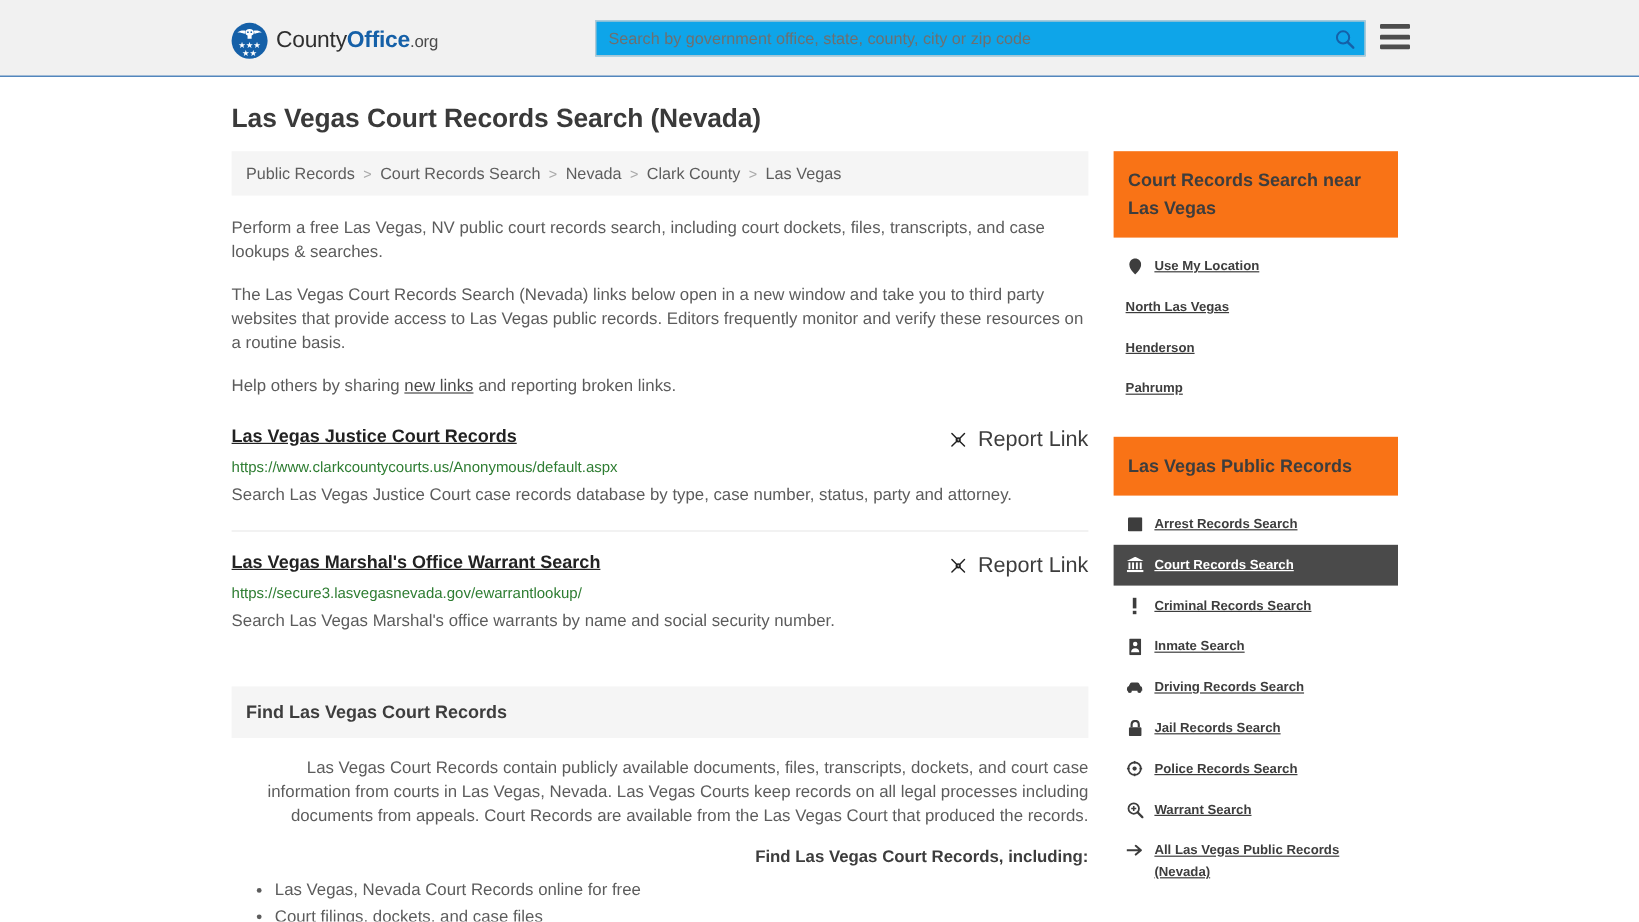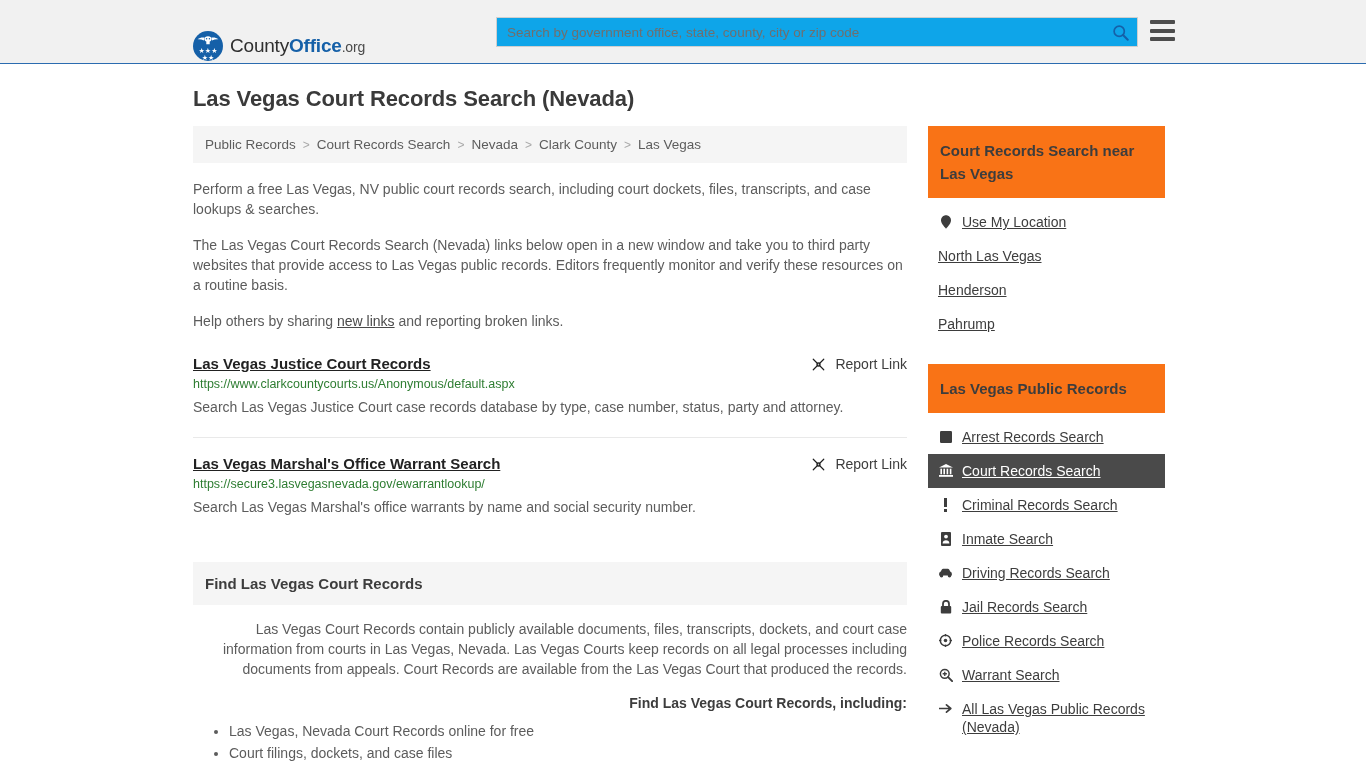--- a/index.html
+++ b/index.html
@@ -14,21 +14,21 @@
   
   .header {
     position: relative;
     width: 1366px;
     height: 64px;
     background: #f1f1f1;
     border-bottom: 1px solid #2b6cb0;
   }
   .brand {
     position: absolute;
-    left: 193px; top: 31px;
+    left: 193px; top: 19px;
     display: flex; align-items: center; gap: 7px;
     text-decoration: none;
   }
   .brand-logo {
     width: 30px; height: 30px;
     border-radius: 50%;
     background: #1560a8;
     position: relative;
     flex: none;
     overflow: hidden;
@@ -151,21 +151,21 @@
   }
   .result-title {
     font-size: 15px;
     font-weight: bold;
     color: #222222;
     text-decoration: underline;
     cursor: pointer;
   }
   .report-link {
     display: flex; align-items: center; gap: 9px;
-    font-size: 14px; color: #3d3d3d;
+    font-size: 18px; color: #3d3d3d;
     white-space: nowrap;
     cursor: pointer;
     margin-top: 1px;
     text-align: center;
   }
   .result-url {
     margin-top: 5px;
     font-size: 12.5px;
     color: #2e7d32;
     word-break: break-all;
@@ -216,24 +216,25 @@
     padding: 13px 12px;
     font-size: 15px;
     font-weight: bold;
     color: #3d3d3d;
     line-height: 23px;
   }
   .card-list { padding: 7px 0 0 0; }
   .card-item {
     display: flex; align-items: flex-start; gap: 9px;
     padding: 8px 10px;
-    font-size: 14px;
+    font-size: 11px;
     color: #3d3d3d;
     cursor: pointer;
     line-height: 18px;
+    font-weight: bold;
   }
   .card-item .ic {
     width: 15px; height: 17px; flex: none;
     display: flex; align-items: center; justify-content: center;
     color: #3d3d3d;
   }
   .card-item .lbl {
     text-decoration: underline;
     color: #3d3d3d;
   }

